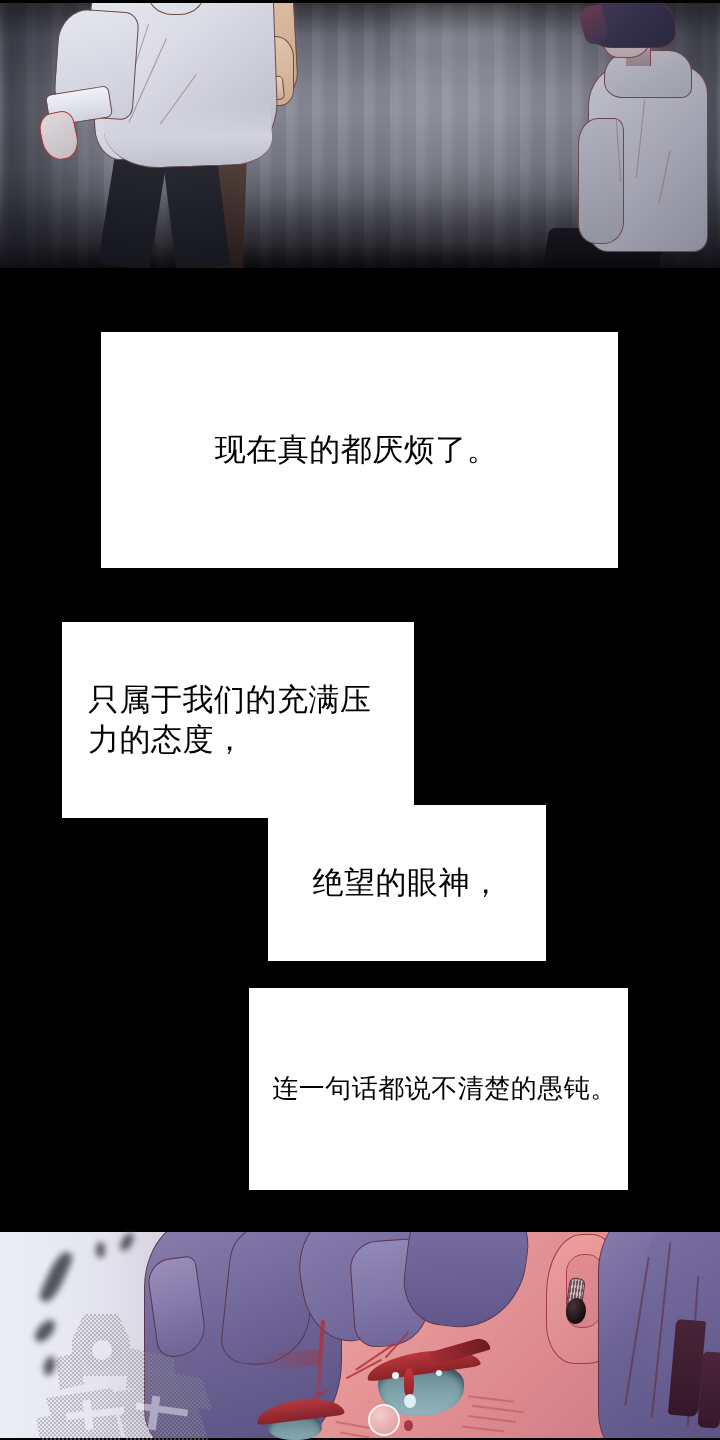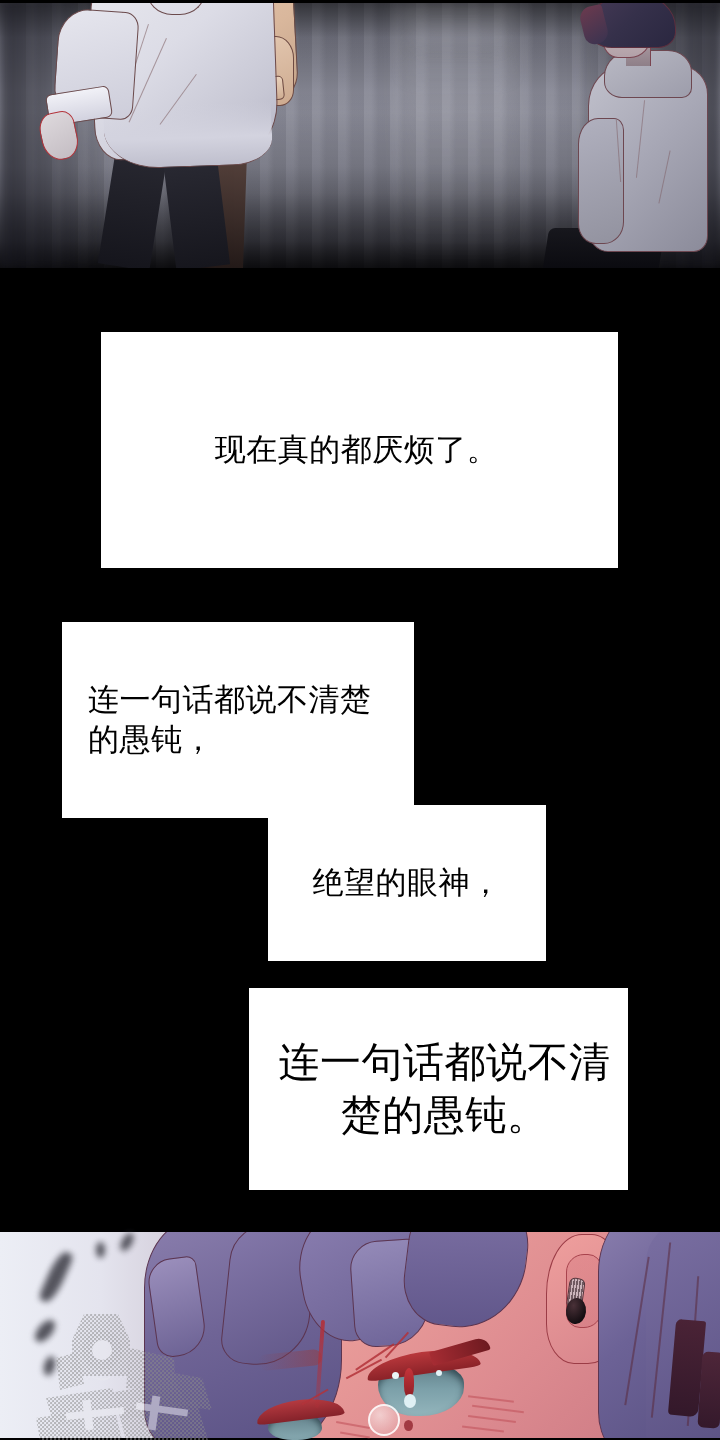--- a/index.html
+++ b/index.html
@@ -577,28 +577,28 @@
     <div class="fig-h-hair-lock"></div>
   </div>
 
   <div class="gutter"></div>
 
   <div class="cap" id="cap-1" style="left: 101px; top: 332px; width: 517px; height: 236px; background: rgb(255, 255, 255); color: rgb(0, 0, 0); font-size: 31px;">
     <p style="text-align: center;">现在真的都厌烦了。</p>
   </div>
 
   <div class="cap" id="cap-2" style="left: 62px; top: 622px; width: 352px; height: 196px; background: rgb(255, 255, 255); color: rgb(0, 0, 0); font-size: 31px;">
-    <p style="text-align: left;">连一句话都说不清楚的愚钝，</p>
+    <p style="text-align: left;">只属于我们的充满压力的态度，</p>
   </div>
 
   <div class="cap" id="cap-3" style="left: 268px; top: 805px; width: 278px; height: 156px; background: rgb(255, 255, 255); color: rgb(0, 0, 0); font-size: 31px;">
     <p style="text-align: center;">绝望的眼神，</p>
   </div>
 
-  <div class="cap" id="cap-4" style="left: 249px; top: 988px; width: 379px; height: 202px; background: rgb(255, 255, 255); color: rgb(0, 0, 0); font-size: 41px;">
+  <div class="cap" id="cap-4" style="left: 249px; top: 988px; width: 379px; height: 202px; background: rgb(255, 255, 255); color: rgb(0, 0, 0); font-size: 26px;">
     <p style="text-align: center;">连一句话都说不清楚的愚钝。</p>
   </div>
 
   <div class="panel-bottom">
     <div class="bp-face"></div>
 
     <div class="bp-ear"></div>
     <div class="bp-ear-inner"></div>
     <div class="bp-earring-stem"></div>
     <div class="bp-earring-drop"></div>

